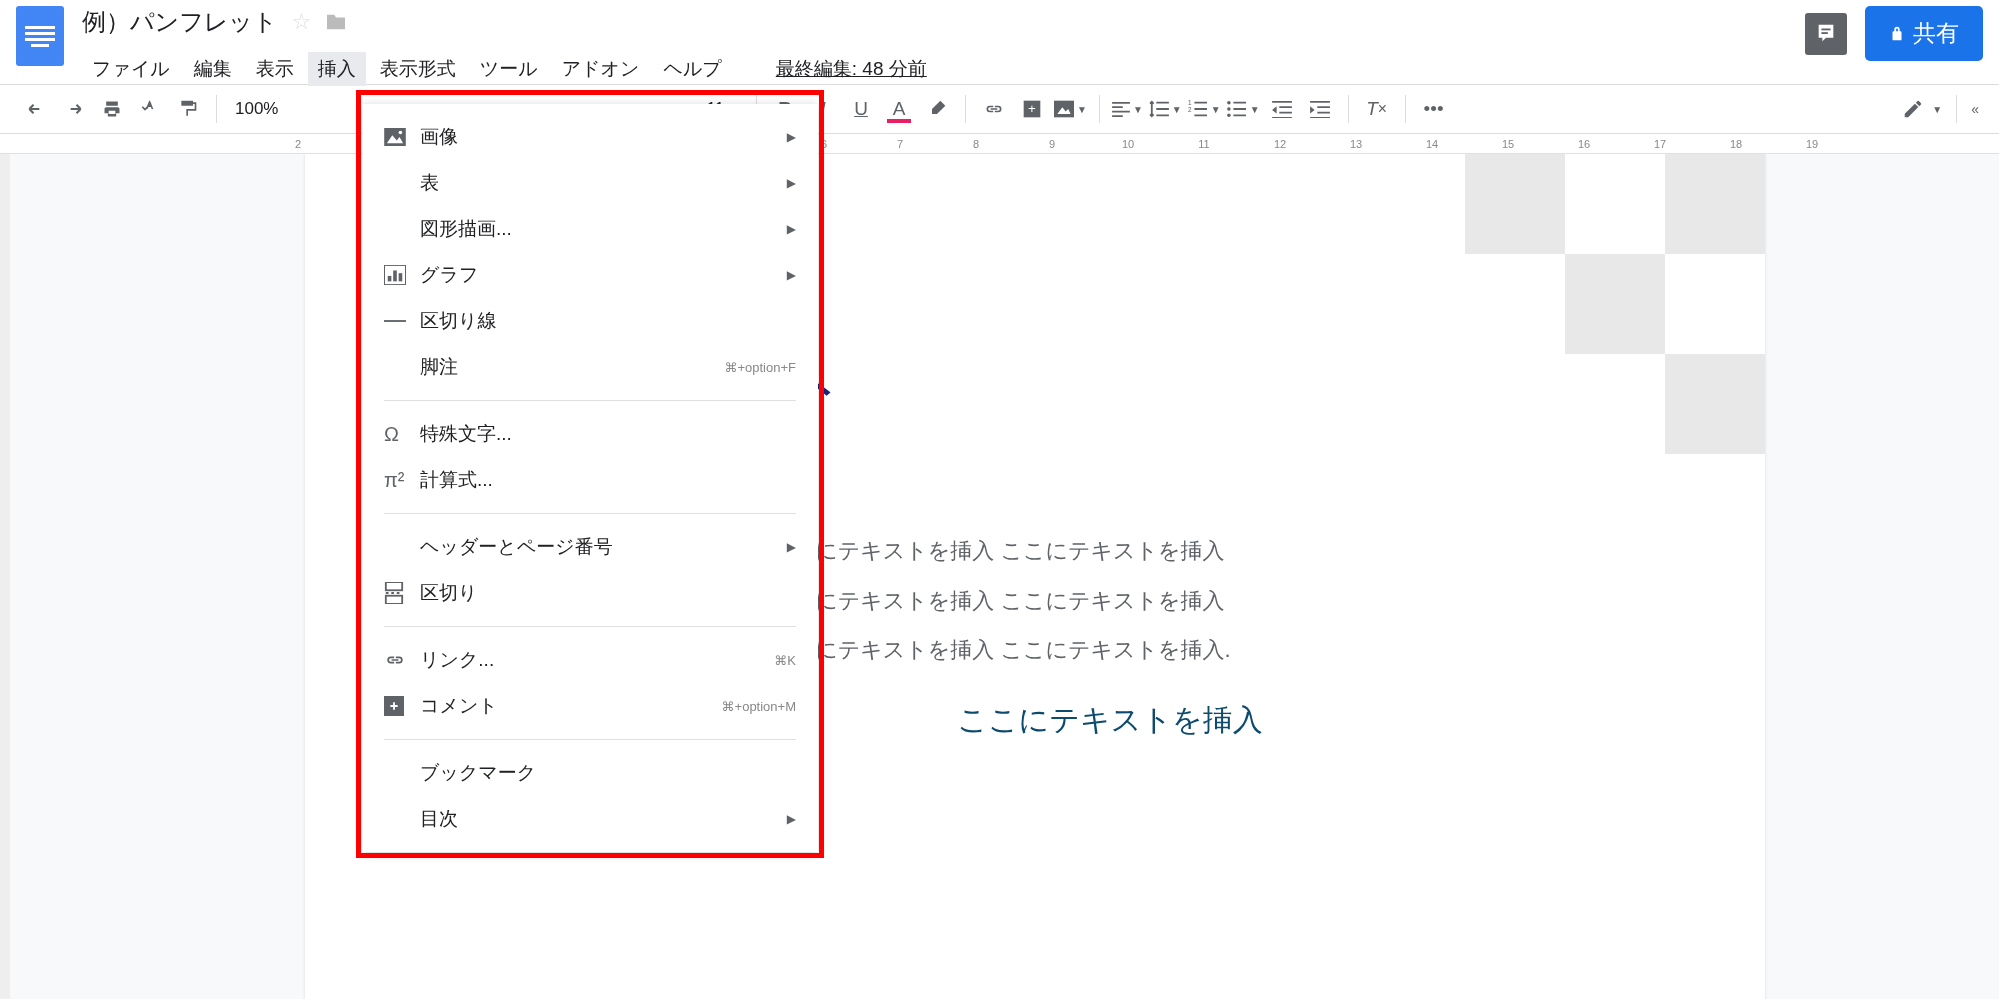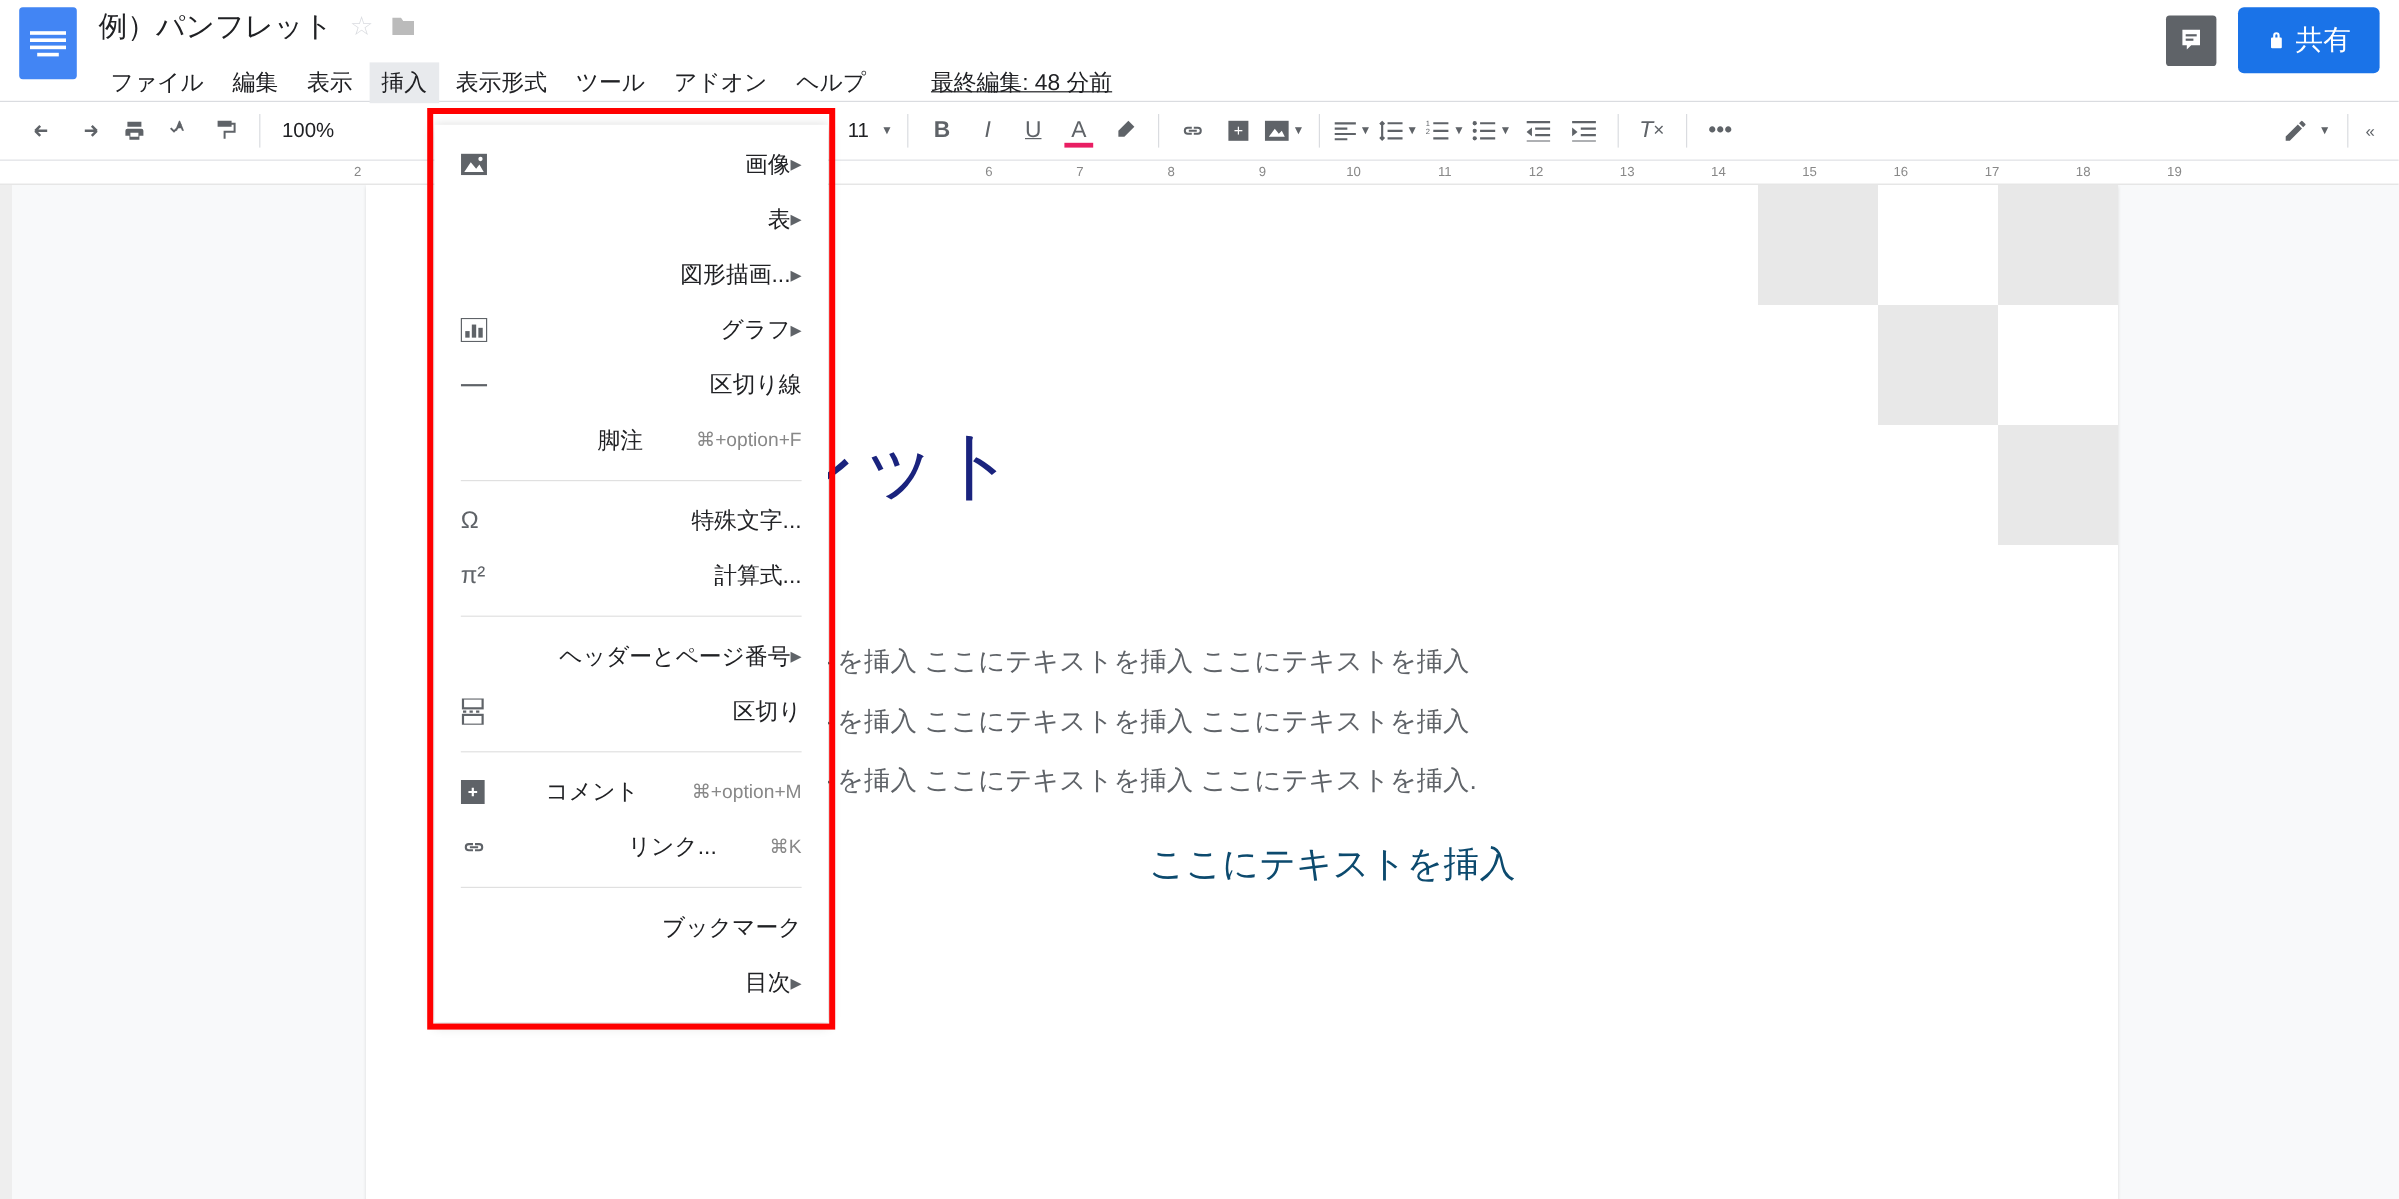--- a/index.html
+++ b/index.html
@@ -45,27 +45,27 @@
 .checker { position: absolute; top: 0; right: 0; width: 400px; height: 400px; }
 .checker-cell { position: absolute; background: #e8e8e8; }
 .c1 { width: 100px; height: 100px; top: 0; right: 0; }
 .c2 { width: 100px; height: 100px; top: 0; right: 200px; }
 .c3 { width: 100px; height: 100px; top: 100px; right: 100px; }
 .c4 { width: 100px; height: 100px; top: 200px; right: 0; }
 .page h1 { font-size: 64px; color: #1a237e; font-weight: 400; margin-bottom: 100px; margin-top: 110px; }
 .page .body-text { font-size: 22px; color: #5f6368; line-height: 1.8; margin-bottom: 30px; }
 .page .subhead { font-size: 30px; color: #0c4a6e; text-align: center; margin-top: 30px; margin-left: 150px;}
 
-.dropdown-menu { position: absolute; top: 104px; left: 362px; width: 328px; background: #fff; box-shadow: 0 2px 10px rgba(0,0,0,0.2); z-index: 100; padding: 10px 0; text-align: right; }
+.dropdown-menu { position: absolute; top: 104px; left: 362px; width: 456px; background: #fff; box-shadow: 0 2px 10px rgba(0,0,0,0.2); z-index: 100; padding: 10px 0; }
 .dropdown-menu .highlight-border { position: absolute; top: -14px; left: -6px; right: -6px; bottom: -6px; border: 5px solid #ff0000; pointer-events: none; }
 .menu-item { display: flex; align-items: center; padding: 10px 22px; font-size: 19px; color: #202124; cursor: pointer; position: relative; }
 .menu-icon { width: 36px; display: flex; align-items: center; color: #5f6368; font-size: 20px; }
 .menu-label { flex: 1; }
 .menu-arrow { color: #5f6368; font-size: 12px; }
-.menu-shortcut { color: #888; font-size: 16px; margin-left: 44px; }
+.menu-shortcut { color: #888; font-size: 13px; margin-left: 44px; }
 .menu-divider { height: 1px; background: #e0e0e0; margin: 10px 22px; }
 
 .edit-mode { position: absolute; right: 20px; display: flex; align-items: center; gap: 8px; }
 .pencil { color: #5f6368; font-size: 20px; }
 
 svg { display: block; }
 </style>
 </head>
 <body>
 
@@ -352,37 +352,37 @@
           <rect x="2" y="0" width="18" height="9" fill="none" stroke="#5f6368" stroke-width="2"></rect>
           <rect x="2" y="15" width="18" height="9" fill="none" stroke="#5f6368" stroke-width="2"></rect>
           <path d="M2 12h3m3 0h3m3 0h3" stroke="#5f6368" stroke-width="2"></path>
         </svg>
       </span>
     <span class="menu-label">区切り</span>
   </div>
   <div class="menu-divider"></div>
   <div class="menu-item">
     <span class="menu-icon">
+        <svg width="22" height="12" viewBox="0 0 24 14">
+          <path fill="#5f6368" d="M3 7a4 4 0 014-4h4v2H7a2 2 0 000 4h4v2H7a4 4 0 01-4-4zm14-4h-4v2h4a2 2 0 010 4h-4v2h4a4 4 0 000-8zM8 6h8v2H8V6z"></path>
+        </svg>
+      </span>
+    <span class="menu-label">リンク...</span>
+    <span class="menu-shortcut">⌘K</span>
+  </div>
+  <div class="menu-item">
+    <span class="menu-icon">
         <svg width="20" height="20" viewBox="0 0 22 22">
           <rect x="0" y="0" width="22" height="22" fill="#5f6368"></rect>
           <path d="M7 11h8M11 7v8" stroke="#fff" stroke-width="2"></path>
         </svg>
       </span>
     <span class="menu-label">コメント</span>
     <span class="menu-shortcut">⌘+option+M</span>
   </div>
-  <div class="menu-item">
-    <span class="menu-icon">
-        <svg width="22" height="12" viewBox="0 0 24 14">
-          <path fill="#5f6368" d="M3 7a4 4 0 014-4h4v2H7a2 2 0 000 4h4v2H7a4 4 0 01-4-4zm14-4h-4v2h4a2 2 0 010 4h-4v2h4a4 4 0 000-8zM8 6h8v2H8V6z"></path>
-        </svg>
-      </span>
-    <span class="menu-label">リンク...</span>
-    <span class="menu-shortcut">⌘K</span>
-  </div>
   <div class="menu-divider"></div>
   <div class="menu-item">
     <span class="menu-icon"></span>
     <span class="menu-label">ブックマーク</span>
   </div>
   <div class="menu-item">
     <span class="menu-icon"></span>
     <span class="menu-label">目次</span>
     <span class="menu-arrow">▶</span>
   </div>

